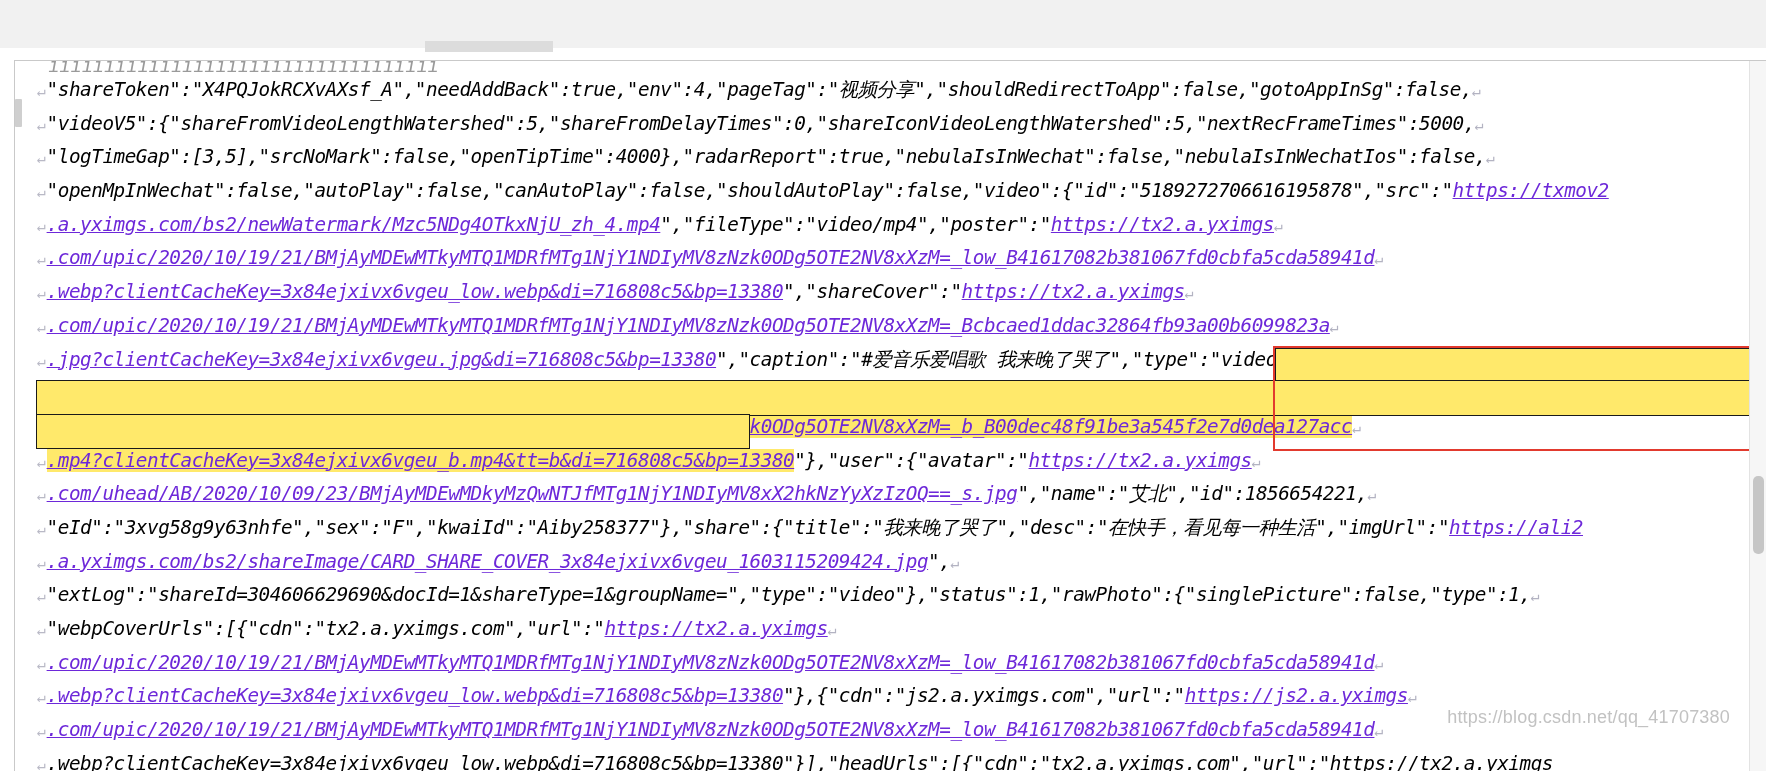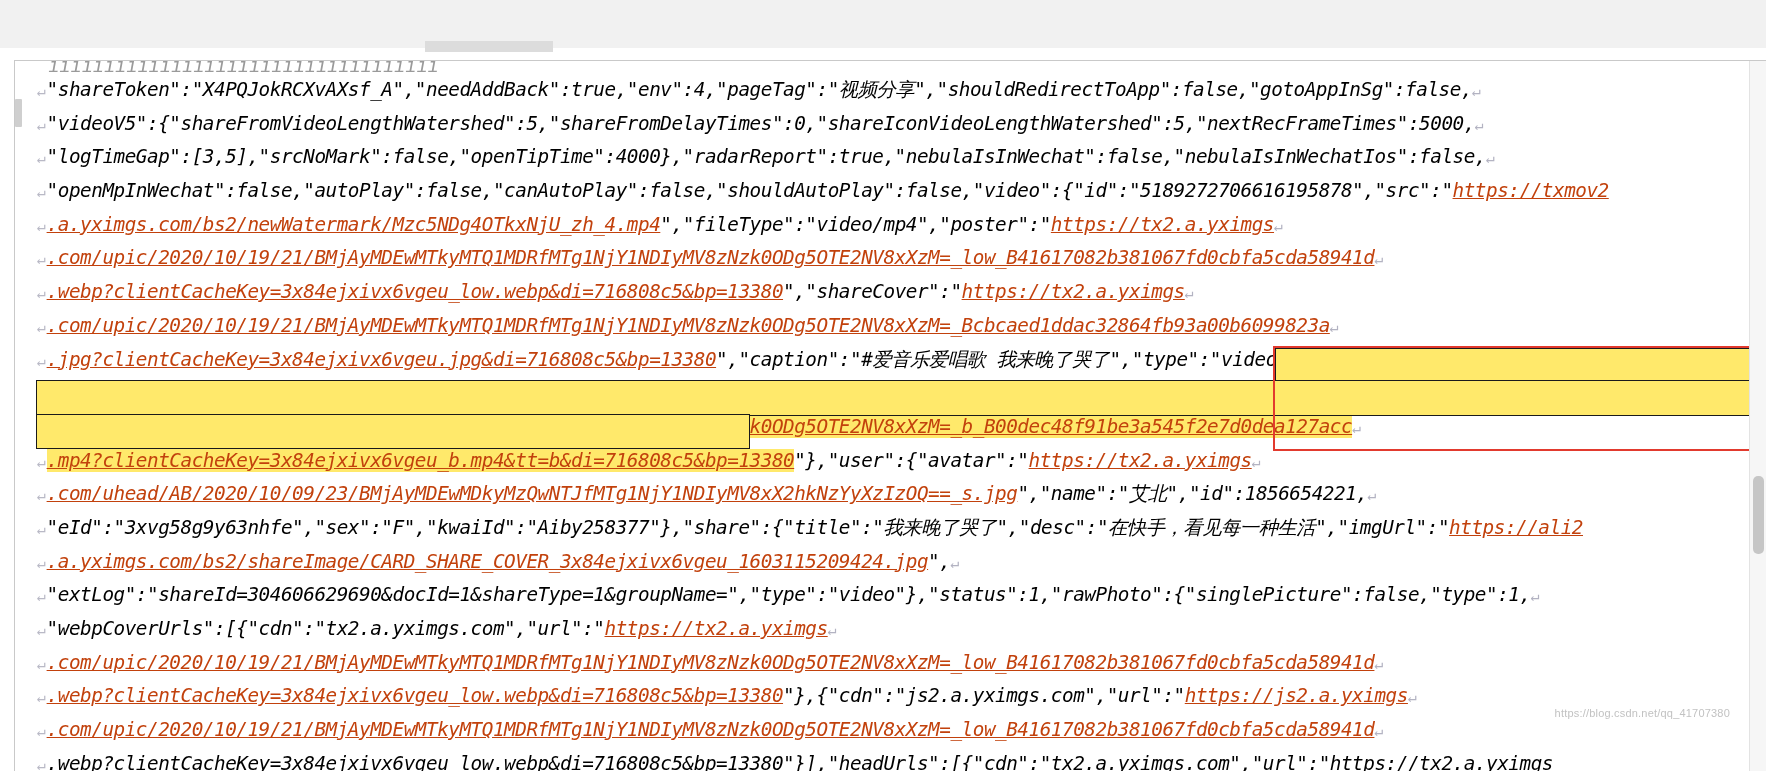--- a/index.html
+++ b/index.html
@@ -166,21 +166,21 @@
     color: #b3b3c2;
     font-size: 15px;
   }
   .wrapmark-lead {
     color: #b9b9c6;
     font-size: 15px;
     padding-right: 1px;
   }
 
   .lnk {
-    color: #c2410c;
+    color: #6d28d9;
     text-decoration: underline;
   }
   .hl {
     background: #ffe96b;
   }
 
   
   .sel-rect {
     position: absolute;
     border: 2px solid #e23a2e;
@@ -210,21 +210,21 @@
     left: 3px; top: 415px;
     width: 11px; height: 78px;
     background: #c6c6c6;
     border-radius: 5px;
   }
 
   .watermark {
     position: absolute;
     right: 36px; top: 646px;
     font-family: "Liberation Sans", sans-serif;
-    font-size: 11px;
+    font-size: 18px;
     color: #c2c2c2;
     z-index: 18;
     letter-spacing: 0.2px;
   }
 
   .topfill {
     position: absolute;
     left: 0; top: 48px;
     width: 1766px; height: 12px;
     background: #ffffff;

